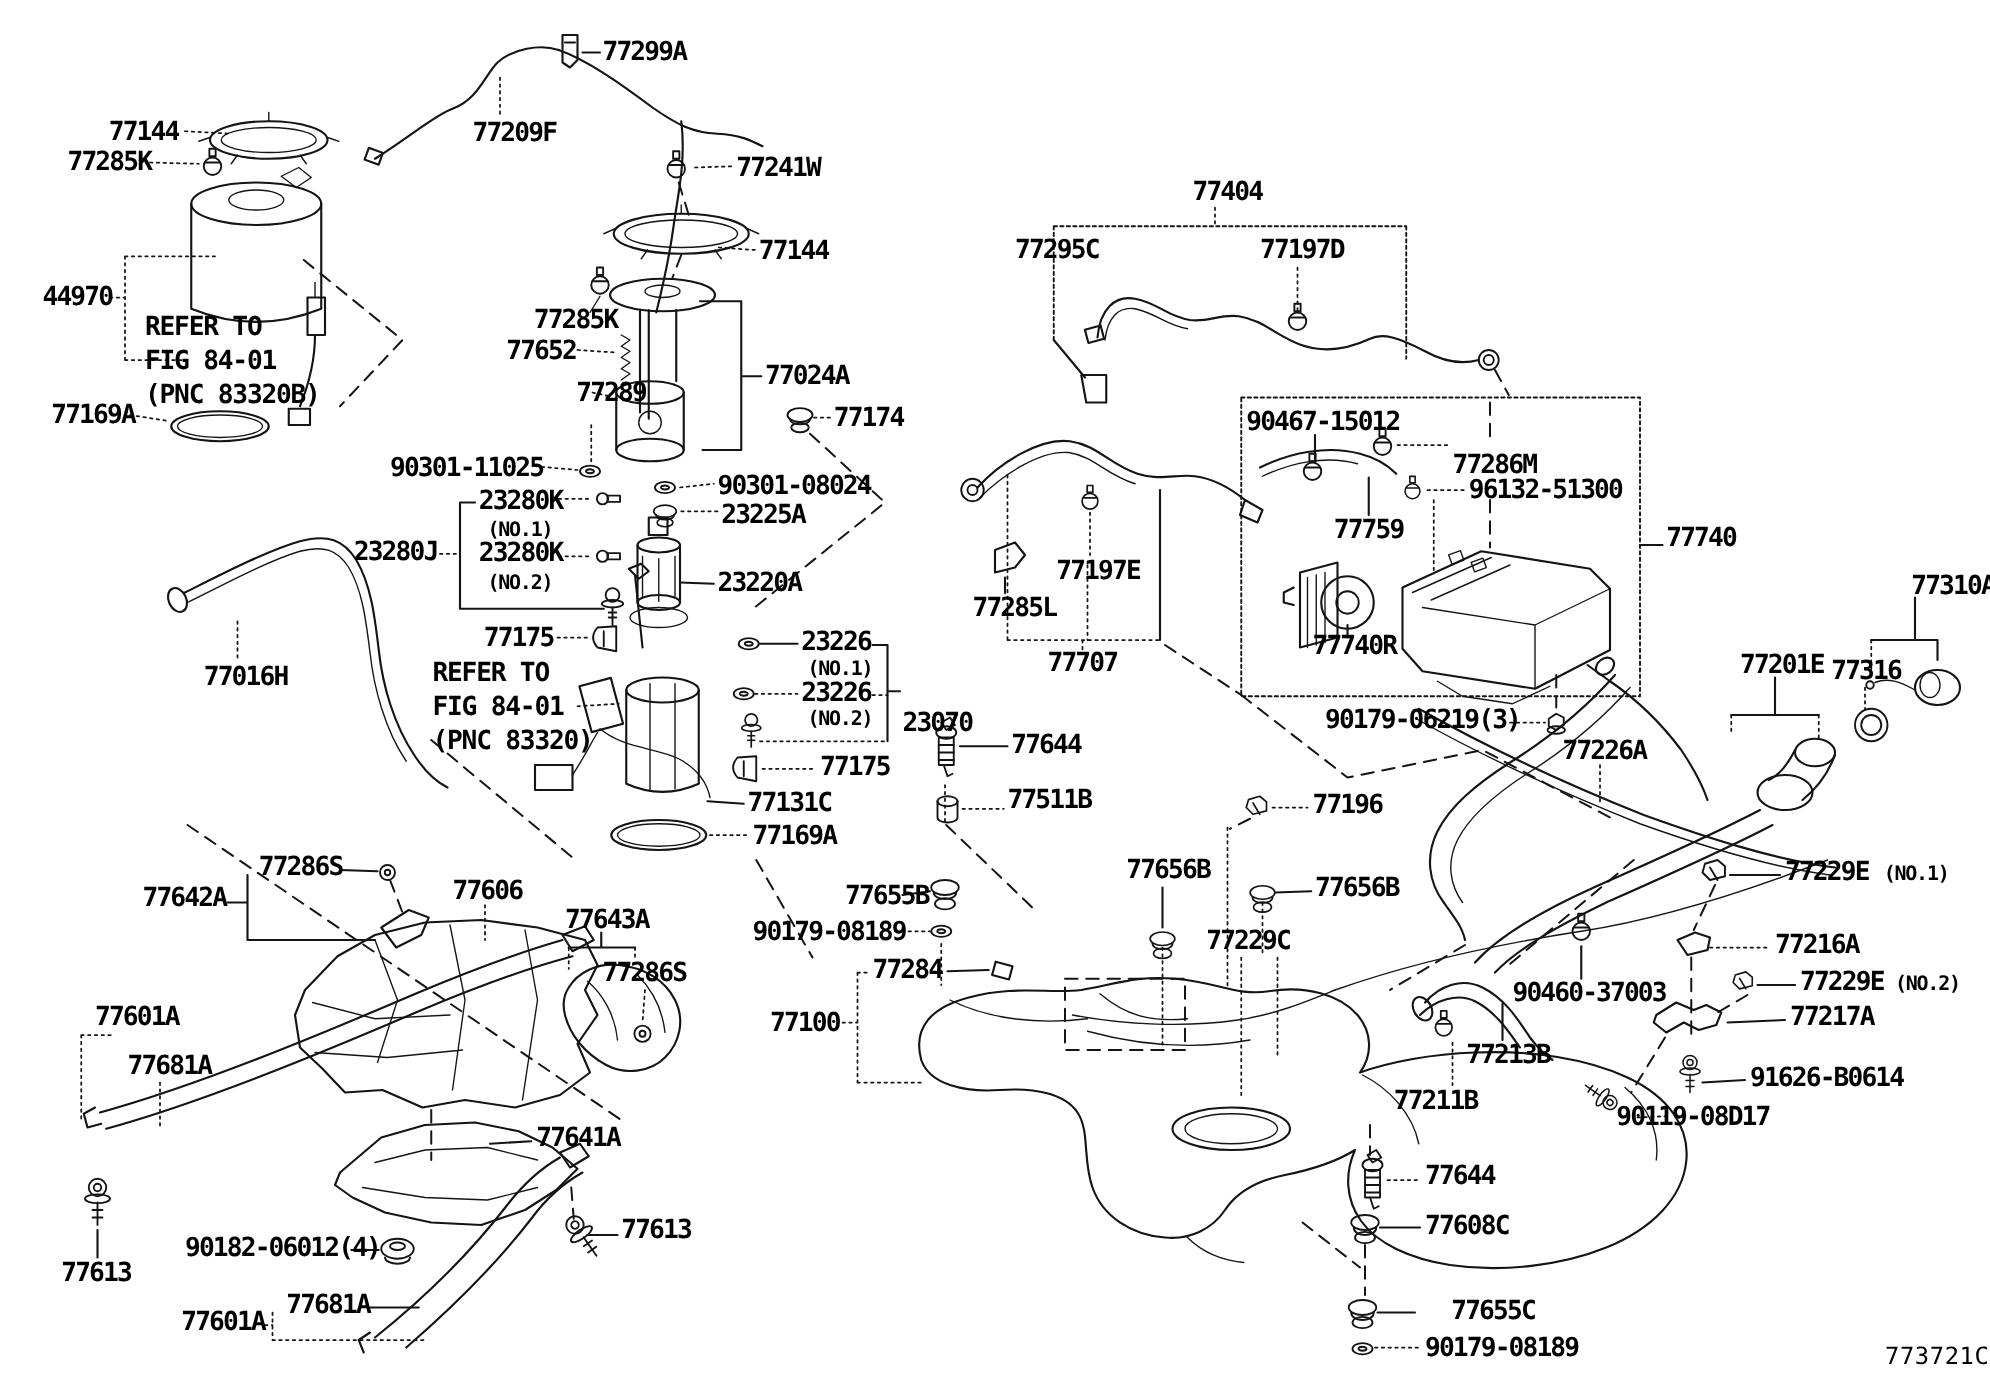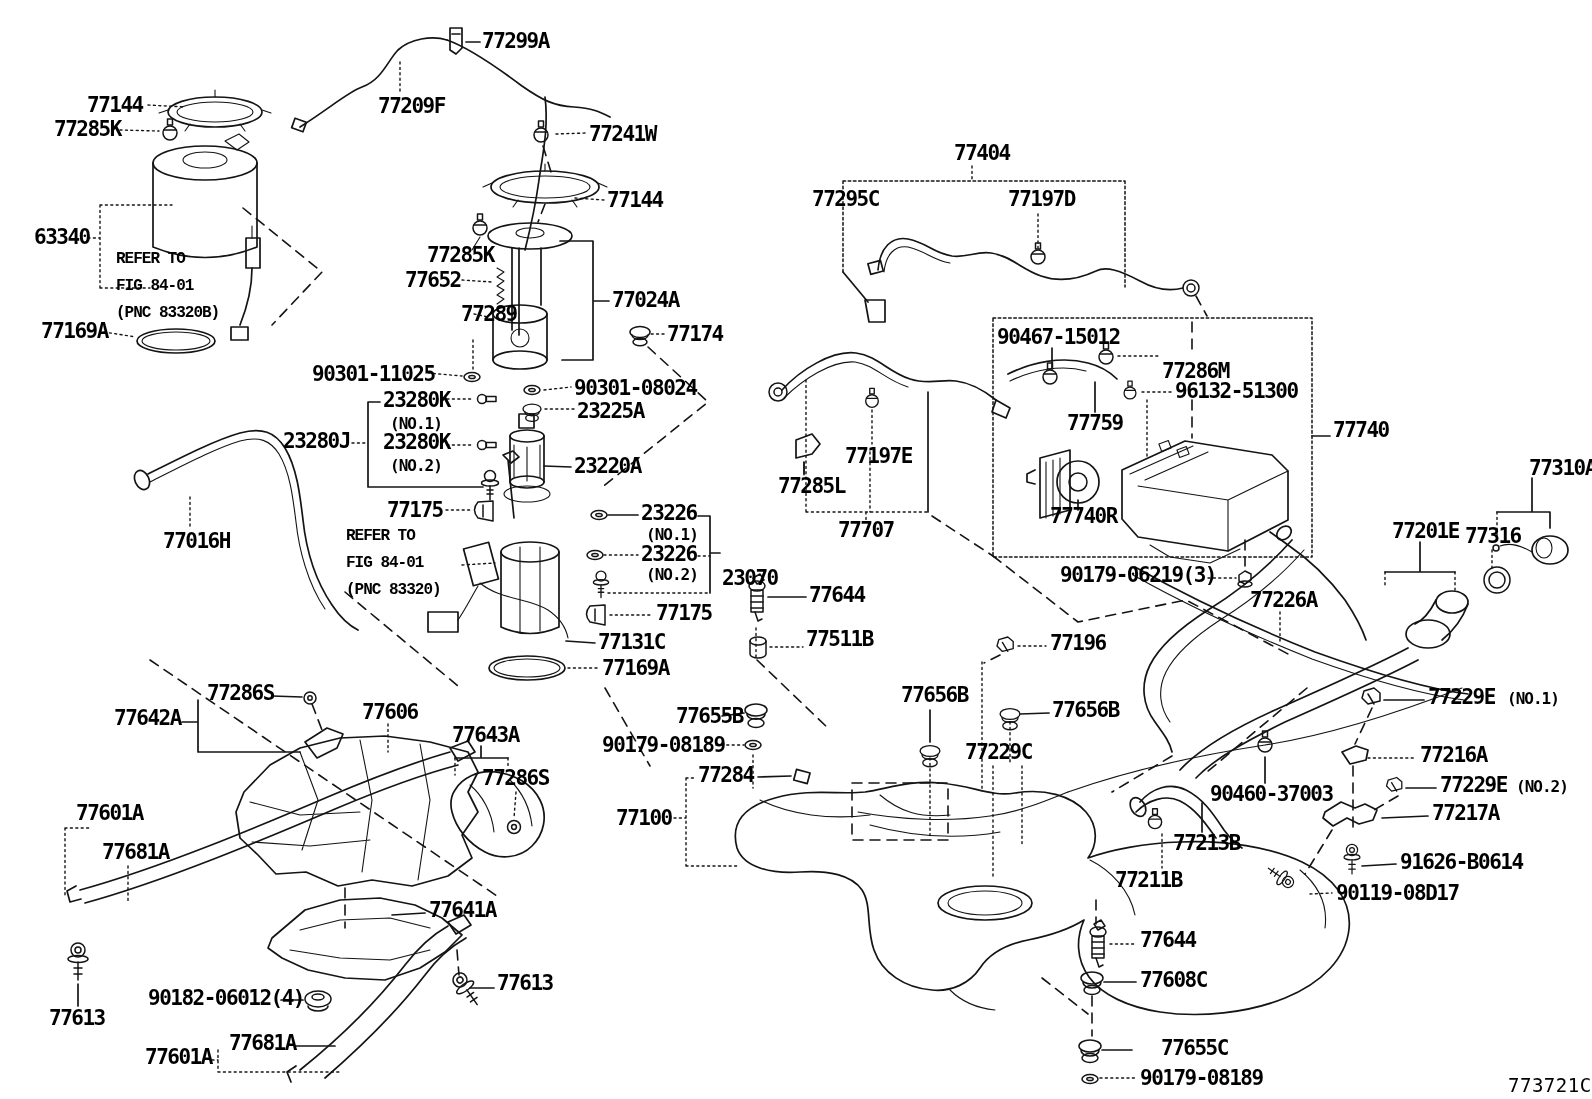--- a/index.html
+++ b/index.html
@@ -3,21 +3,21 @@
 <meta charset="utf-8">
 <style>
   html,body{margin:0;padding:0;background:#fff;}
   .stage{position:relative;width:1592px;height:1099px;background:#ffffff;overflow:hidden;
          font-family:"DejaVu Sans Mono", monospace;}
   .stage svg{position:absolute;left:0;top:0;}
   .labels{position:absolute;left:0;top:0;width:100%;height:100%;}
   .lbl{position:absolute;color:#000;font-weight:bold;white-space:nowrap;line-height:1;}
   .lbl.n{font-size:21px;letter-spacing:-1.5px;}
   .lbl.s{font-size:16px;letter-spacing:-1px;}
-  .lbl.r{font-size:16px;letter-spacing:-1px;font-family:Liberation Mono, monospace;}
+  .lbl.r{font-size:21px;letter-spacing:-1px;}
   .lbl.c{font-size:19px;font-weight:normal;letter-spacing:0.5px;}
   
   .ln,.th,.dt,.dh,.bx{fill:none;stroke:#141414;stroke-linecap:round;stroke-linejoin:round;}
   .ln{stroke-width:1.7;}
   .th{stroke-width:1.1;}
   .dt{stroke-width:1.4;stroke-dasharray:2 3.4;}
   .dh{stroke-width:1.6;stroke-dasharray:10 7;}
   .bx{stroke-width:1.5;stroke-dasharray:2.6 2.6;}
   .sym{fill:none;stroke:#141414;stroke-width:1.5;stroke-linecap:round;stroke-linejoin:round;}
 </style>
@@ -425,21 +425,21 @@
     <path class="dh" d="M1042,978 L1088,1014"></path>
     <path class="dh" d="M1096,900 L1096,924"></path>
     <path class="dh" d="M1092,996 L1092,1036"></path>
   </g>
 </svg>
 
 <div class="labels">
       <span class="lbl n" style="left: 482px; top: 31px;">77299A</span>
       <span class="lbl n" style="left: 87px; top: 95px;">77144</span>
       <span class="lbl n" style="left: 54px; top: 119px;">77285K</span>
-      <span class="lbl n" style="left: 34px; top: 227px;">63340</span>
+      <span class="lbl n" style="left: 34px; top: 227px;">44970</span>
       <span class="lbl r" style="left: 116px; top: 251px;">REFER TO</span>
       <span class="lbl r" style="left: 116px; top: 278px;">FIG 84-01</span>
       <span class="lbl r" style="left: 116px; top: 305px;">(PNC 83320B)</span>
       <span class="lbl n" style="left: 41px; top: 321px;">77169A</span>
       <span class="lbl n" style="left: 163px; top: 531px;">77016H</span>
       <span class="lbl n" style="left: 378px; top: 96px;">77209F</span>
       <span class="lbl n" style="left: 589px; top: 124px;">77241W</span>
       <span class="lbl n" style="left: 607px; top: 190px;">77144</span>
       <span class="lbl n" style="left: 427px; top: 245px;">77285K</span>
       <span class="lbl n" style="left: 405px; top: 270px;">77652</span>
@@ -494,21 +494,21 @@
       <span class="lbl n" style="left: 1392px; top: 521px;">77201E</span>
       <span class="lbl n" style="left: 1465px; top: 526px;">77316</span>
       <span class="lbl n" style="left: 1250px; top: 590px;">77226A</span>
       <span class="lbl n" style="left: 1428px; top: 687px;">77229E</span>
       <span class="lbl s" style="left: 1507px; top: 691px;">(NO.1)</span>
       <span class="lbl n" style="left: 1420px; top: 745px;">77216A</span>
       <span class="lbl n" style="left: 1440px; top: 775px;">77229E</span>
       <span class="lbl s" style="left: 1516px; top: 779px;">(NO.2)</span>
       <span class="lbl n" style="left: 1432px; top: 803px;">77217A</span>
       <span class="lbl n" style="left: 1400px; top: 852px;">91626-B0614</span>
-      <span class="lbl n" style="left: 1336px; top: 883px;">90119-08D17</span>
+      <span class="lbl n" style="left: 1293px; top: 883px;">90119-08D17</span>
       <span class="lbl n" style="left: 1210px; top: 784px;">90460-37003</span>
       <span class="lbl n" style="left: 1173px; top: 833px;">77213B</span>
       <span class="lbl n" style="left: 1115px; top: 870px;">77211B</span>
       <span class="lbl n" style="left: 1140px; top: 930px;">77644</span>
       <span class="lbl n" style="left: 1140px; top: 970px;">77608C</span>
       <span class="lbl n" style="left: 1161px; top: 1038px;">77655C</span>
       <span class="lbl n" style="left: 1140px; top: 1068px;">90179-08189</span>
       <span class="lbl n" style="left: 207px; top: 683px;">77286S</span>
       <span class="lbl n" style="left: 114px; top: 708px;">77642A</span>
       <span class="lbl n" style="left: 362px; top: 702px;">77606</span>

